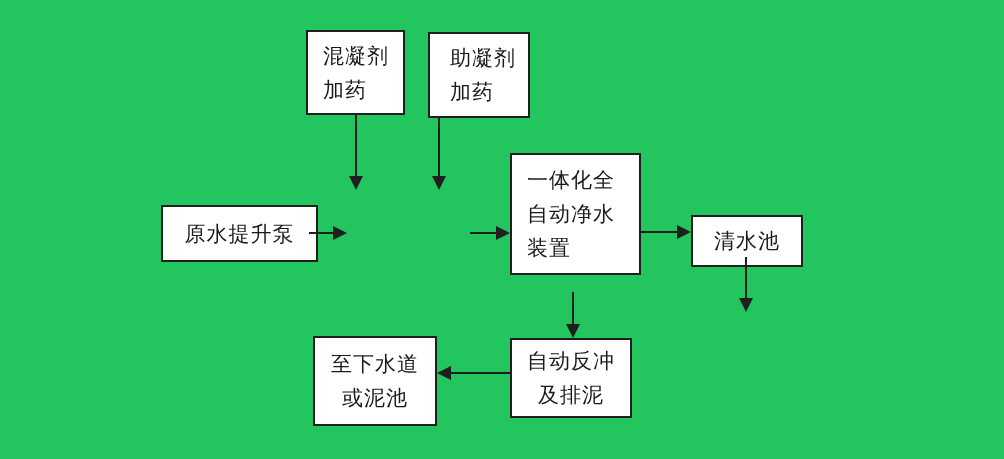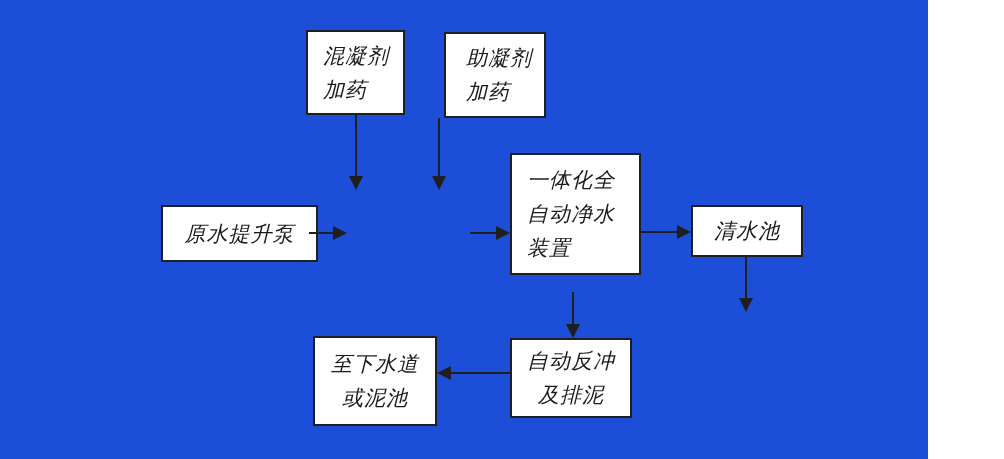--- a/index.html
+++ b/index.html
@@ -2,27 +2,26 @@
 <html><head>
 <meta charset="utf-8">
 <style>
   html, body {
     margin: 0;
     padding: 0;
     background: #ffffff;
   }
   .canvas {
     position: relative;
-    width: 928px;
+    width: 1004px;
     height: 459px;
-    background: #1d4ed8;
+    background: #22c55e;
     font-family: "Liberation Serif", "DejaVu Serif", serif;
     color: #1a1a1a;
     overflow: hidden;
-    font-style: italic;
   }
   .node {
     position: absolute;
     box-sizing: border-box;
     border: 2px solid #1f1f1f;
     background: #ffffff;
     display: flex;
     align-items: center;
     justify-content: center;
     font-size: 21px;
@@ -73,37 +72,37 @@
 </head>
 <body>
 
 <div class="canvas">
 
   <div class="node align-left" style="left:306px; top:30px;  width:99px;  height:85px;">
     <span class="label">混凝剂
 加药</span>
   </div>
 
-  <div class="node align-left" style="left:444px; top:32px;  width:102px; height:86px;padding-left:20px;">
+  <div class="node align-left" style="left:428px; top:32px;  width:102px; height:86px;padding-left:20px;">
     <span class="label">助凝剂
 加药</span>
   </div>
 
   <div class="node" style="left:152px; top:205px; width:157px; height:57px;margin-left:9px;">
     <span class="label">原水提升泵</span>
   </div>
 
 
   <div class="node align-left" style="left:510px; top:153px; width:131px; height:122px;">
     <span class="label">一体化全
 自动净水
 装置</span>
   </div>
 
-  <div class="node" style="left:691px; top:205px; width:112px; height:52px;">
+  <div class="node" style="left:691px; top:215px; width:112px; height:52px;">
     <span class="label">清水池</span>
   </div>
 
 
   <div class="node" style="left:313px; top:336px; width:124px; height:90px;">
     <span class="label">至下水道
 或泥池</span>
   </div>
 
   <div class="node" style="left:510px; top:338px; width:122px; height:80px;">

